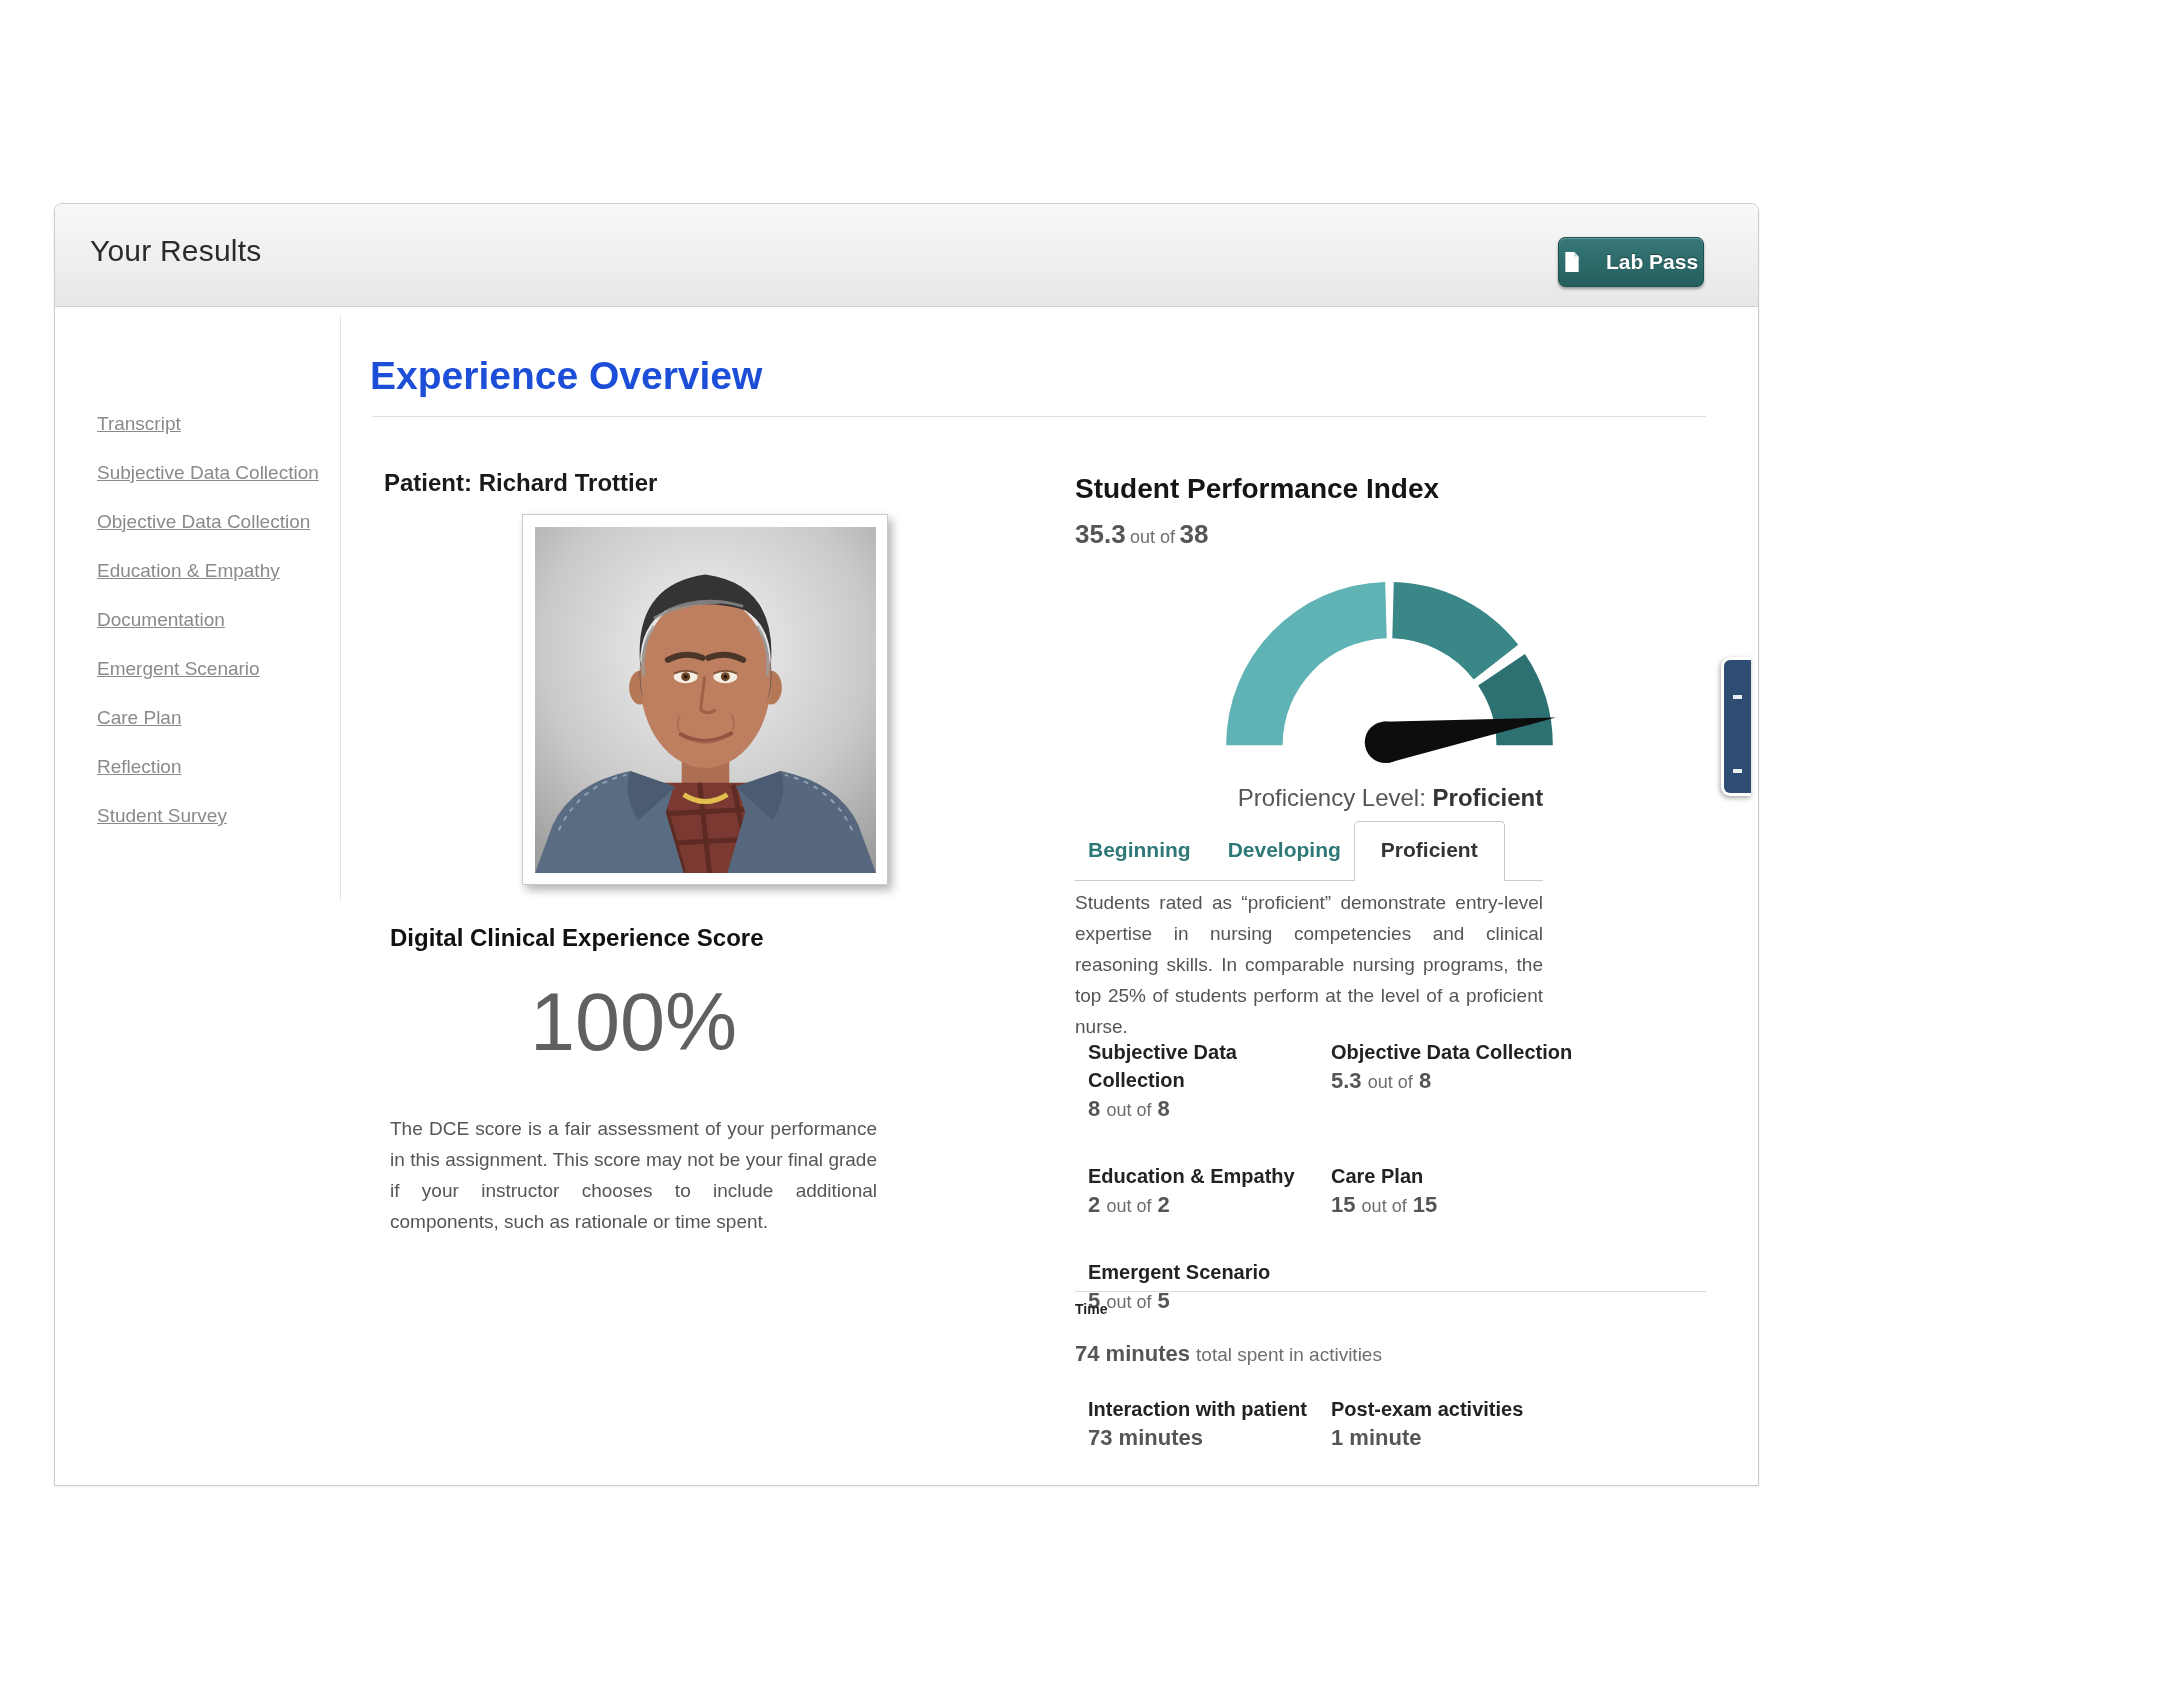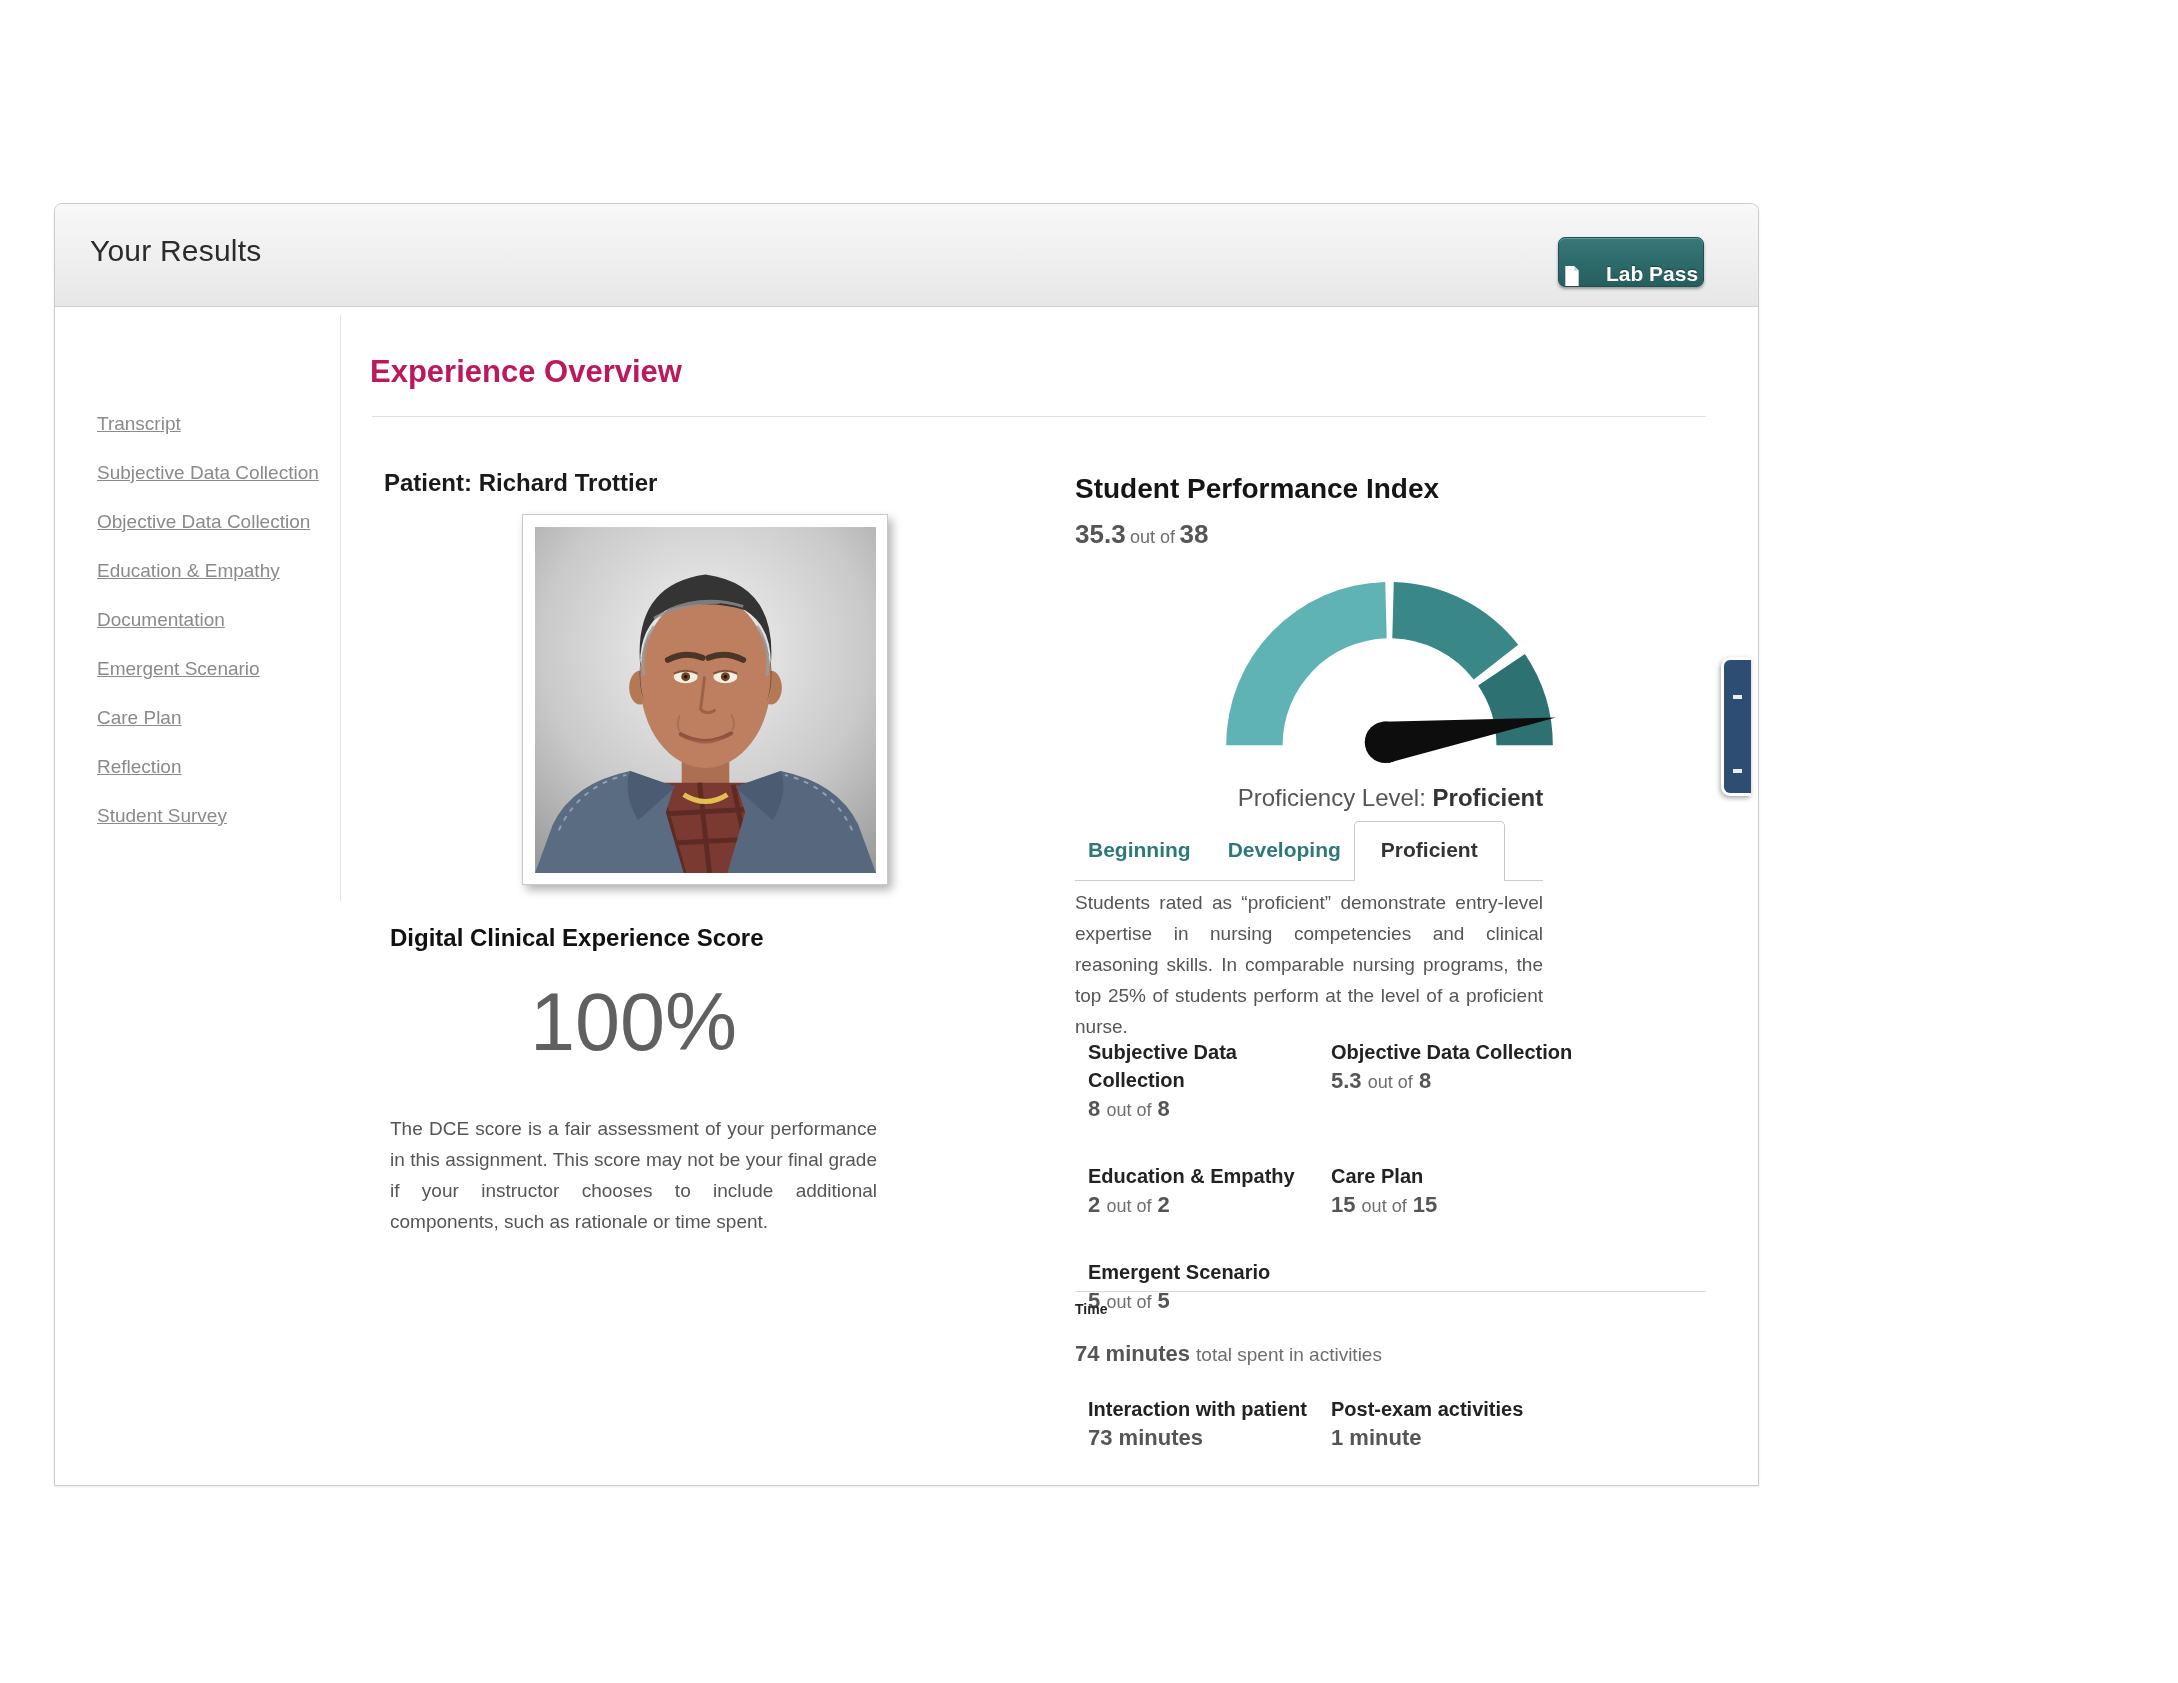--- a/index.html
+++ b/index.html
@@ -8,33 +8,33 @@
   #panel{position:absolute;left:54px;top:203px;width:1705px;height:1283px;background:#ffffff;
     border:1px solid #cccccc;border-radius:8px 8px 0 0;box-shadow:0 1px 3px rgba(0,0,0,0.08);}
   
   .band{position:absolute;left:0;top:0;width:100%;height:103px;border-radius:7px 7px 0 0;
     background:linear-gradient(180deg,#f8f8f8 0%,#efefef 55%,#e7e7e7 100%);
     border-bottom:1px solid #d2d2d2;display:flex;align-items:center;}
   .band-title{position:absolute;left:35px;top:30px;font-size:30px;color:#2b2b2b;letter-spacing:0.2px;}
   .lab-pass{position:absolute;left:1503px;top:33px;width:146px;height:50px;border-radius:7px;
     background:linear-gradient(180deg,#377878 0%,#2d6b6b 50%,#265e5e 100%);
     border:1px solid #1d5050;box-shadow:0 2px 3px rgba(0,0,0,0.35), inset 0 1px 0 rgba(255,255,255,0.25);
-    display:flex;align-items:flex-end;justify-content:center;gap:26px;cursor:pointer;}
+    display:flex;align-items:center;justify-content:center;gap:26px;cursor:pointer;}
   .lab-pass span{color:#ffffff;font-weight:bold;font-size:21px;text-shadow:0 -1px 1px rgba(0,0,0,0.4);}
   
   .side-active{position:absolute;left:20px;top:139px;width:267px;height:56px;background:#ffffff;
     box-shadow:0 1px 5px rgba(0,0,0,0.18);display:flex;align-items:center;}
   .side-active .bar{position:absolute;left:0;top:0;width:6px;height:100%;background:#2c7373;}
   .side-active a{margin-left:22px;font-size:19px;font-weight:bold;color:#333333;text-decoration:underline;}
   .side-list{position:absolute;left:0;top:195px;width:285px;list-style:none;margin:0;padding:0;}
   .side-list li{height:49px;display:flex;align-items:center;padding-left:42px;}
   .side-list a{font-size:19px;color:#8a8a8a;text-decoration:underline;cursor:pointer;}
   .side-sep{position:absolute;left:285px;top:111px;width:1px;height:586px;background:#e3e3e3;}
   
-  .main-title{position:absolute;left:315px;top:150px;font-size:31px;font-weight:bold;color:#be185d;}
+  .main-title{position:absolute;left:315px;top:150px;font-size:39px;font-weight:bold;color:#1d4ed8;}
   .main-hr{position:absolute;left:317px;top:212px;width:1334px;height:1px;background:#e0e0e0;}
   .patient-heading{position:absolute;left:329px;top:265px;font-size:24px;font-weight:bold;color:#1a1a1a;}
   .photo{position:absolute;left:467px;top:310px;width:366px;height:371px;background:#ffffff;
     border:1px solid #c9c9c9;padding:12px;box-shadow:4px 5px 9px rgba(0,0,0,0.3);}
   .photo-inner{width:341px;height:346px;overflow:hidden;}
   .dce-heading{position:absolute;left:335px;top:720px;font-size:24px;font-weight:bold;color:#111111;}
   .dce-score{position:absolute;left:335px;top:770px;width:487px;text-align:center;
     font-size:81px;color:#606060;line-height:1.2;}
   .dce-para{position:absolute;left:335px;top:909px;width:487px;font-size:19px;line-height:31px;
     color:#555555;text-align:justify;}

